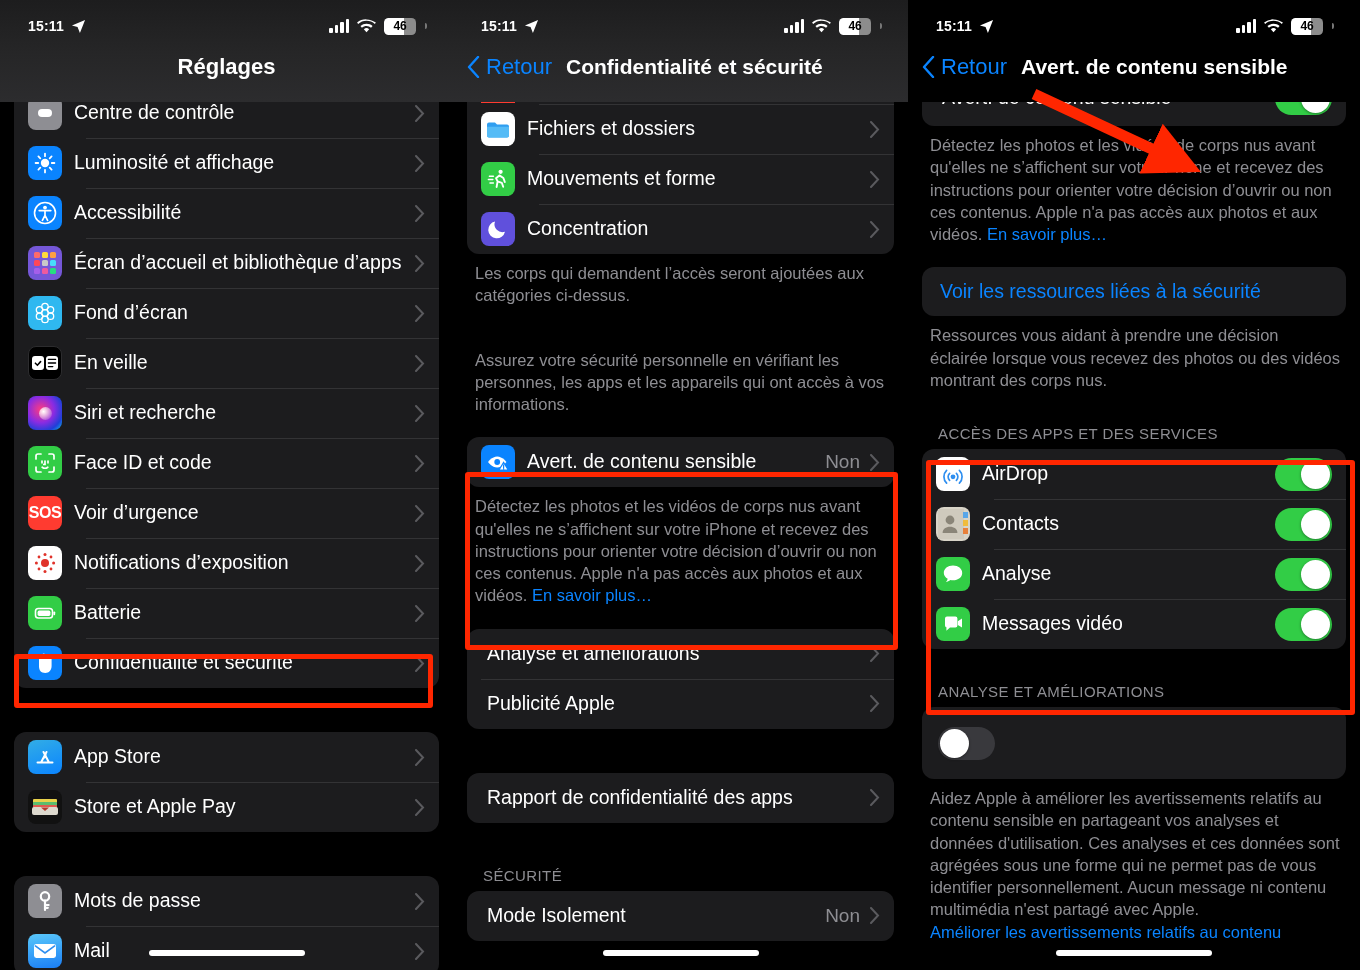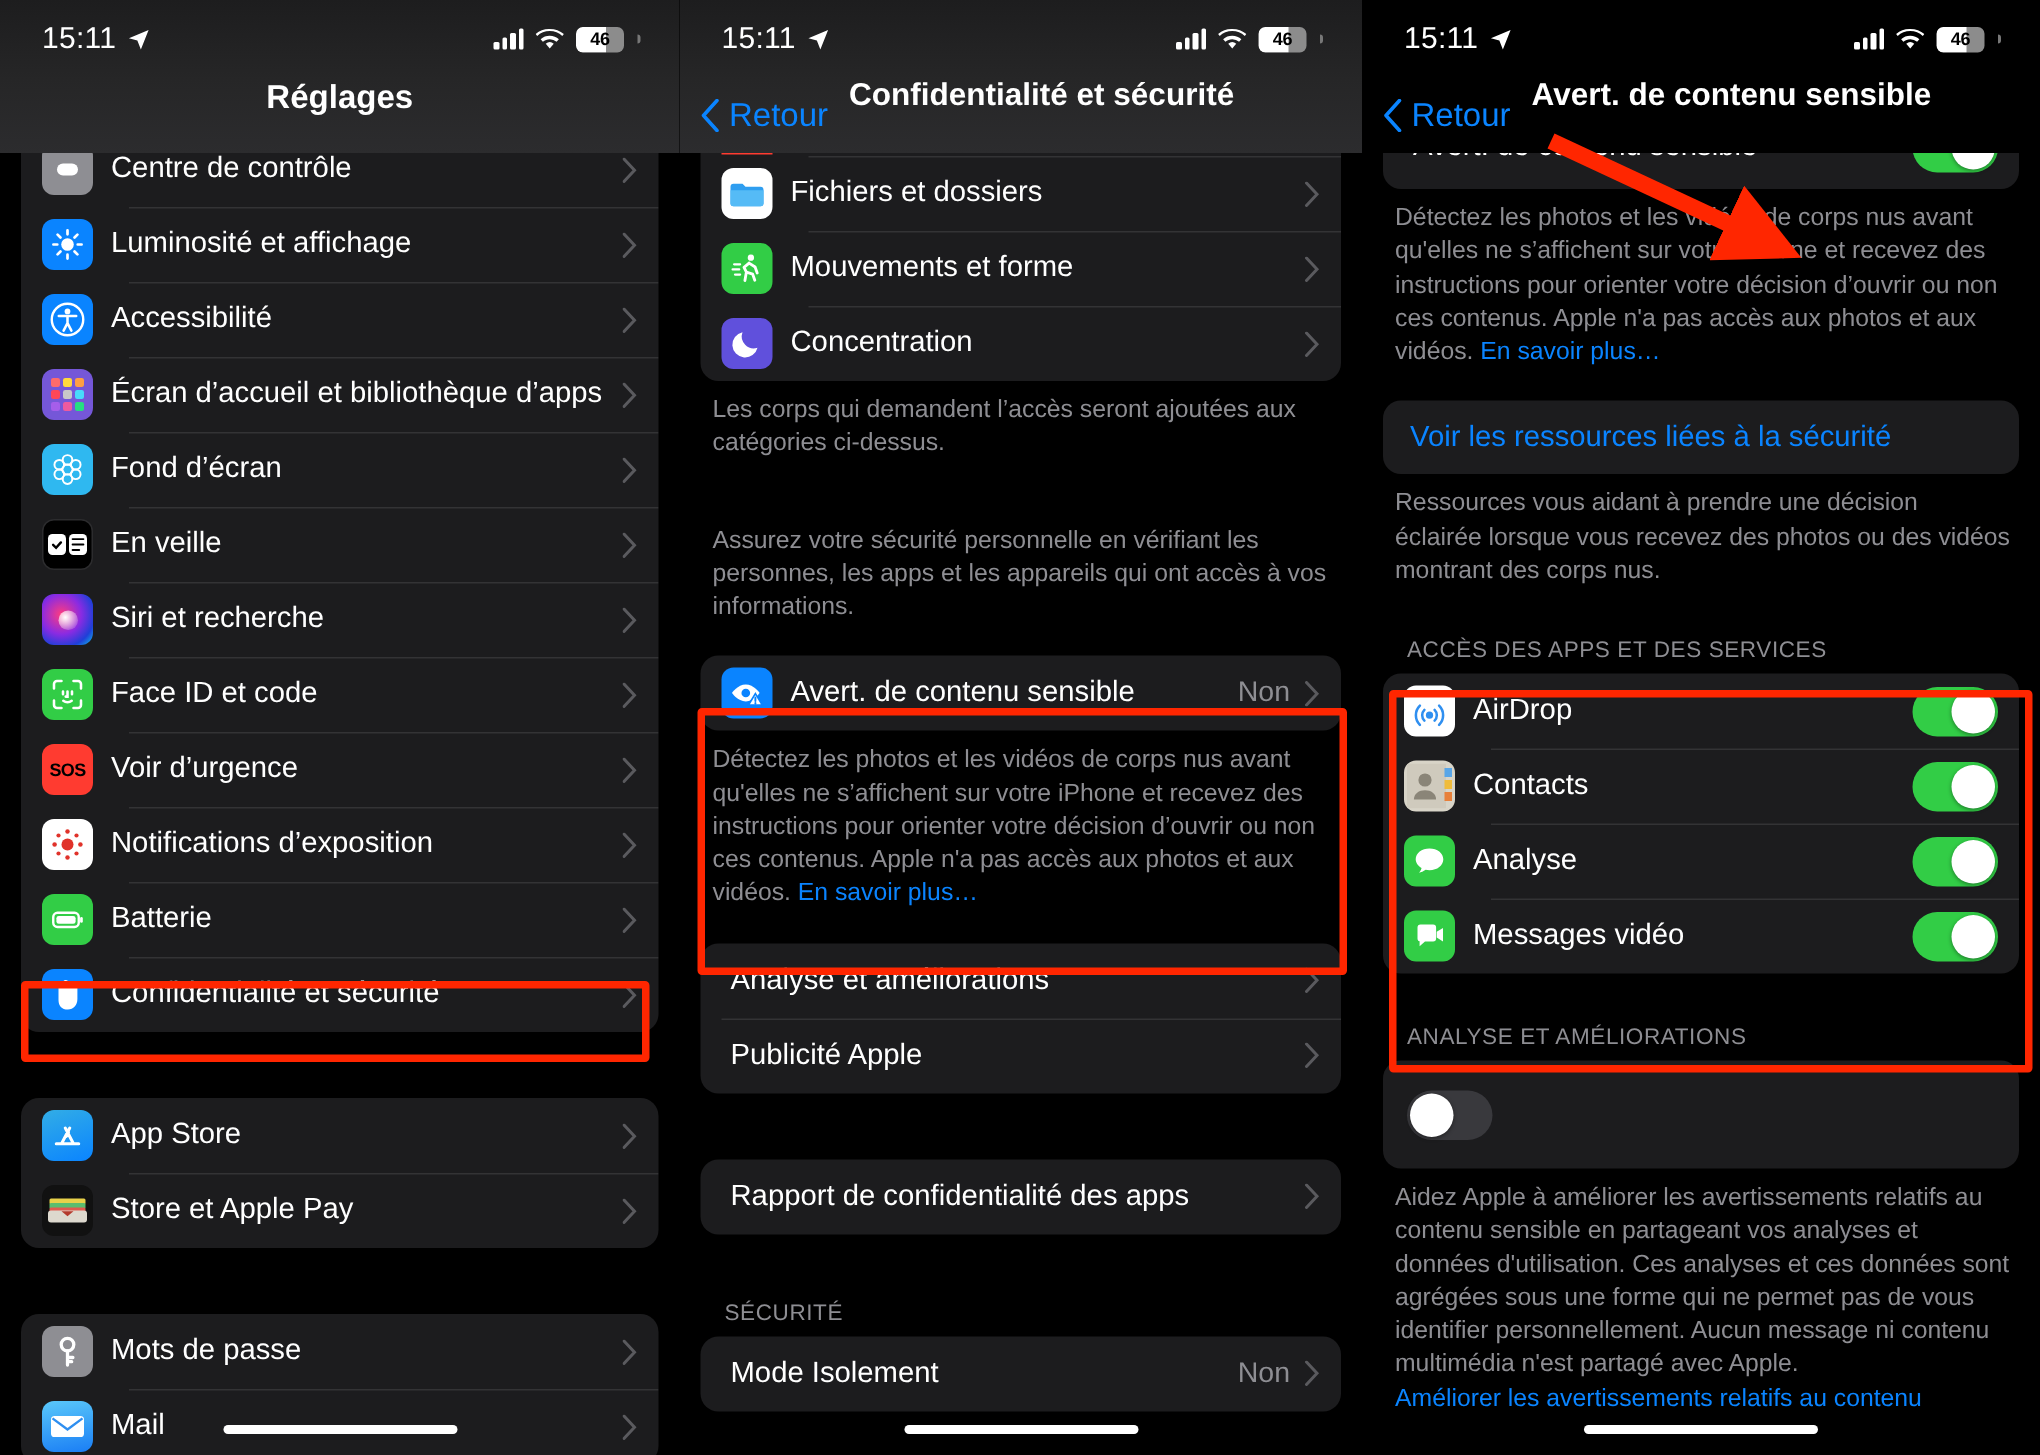--- a/index.html
+++ b/index.html
@@ -20,21 +20,21 @@
   #panel3 { left: 908px; width: 452px; }
 
   
   .statusbar {
     position: relative; height: 52px;
     display: flex; align-items: center; justify-content: space-between;
     padding: 0 26px 0 28px;
     color: #fff; z-index: 6;
   }
   .sb-left { display: flex; align-items: center; gap: 7px; }
-  .sb-time { font-size: 20px; font-weight: normal; letter-spacing: .2px; }
+  .sb-time { font-size: 14px; font-weight: bold; letter-spacing: .2px; }
   .loc-arrow { width: 15px; height: 15px; display: block; }
   .sb-right { display: flex; align-items: center; gap: 8px; }
   .bars { display: flex; align-items: flex-end; gap: 2px; height: 14px; }
   .bars i { width: 3.5px; background: #fff; border-radius: 1px; display: block; }
   .bars i:nth-child(1) { height: 5px; }
   .bars i:nth-child(2) { height: 8px; }
   .bars i:nth-child(3) { height: 11px; }
   .bars i:nth-child(4) { height: 14px; }
   .wifi { width: 19px; height: 15px; display: block; }
   .battery {
@@ -55,22 +55,22 @@
   }
 
   
   .navbar {
     position: absolute; top: 0; left: 0; right: 0; height: 102px;
     background: linear-gradient(to bottom, #1d1d1e 0%, #262627 52%, #2c2c2e 100%);
     z-index: 5;
   }
   .navbar.plain { background: #000; }
   .nav-content {
-    position: absolute; left: 0; right: 0; bottom: 0; height: 50px;
-    display: flex; 
+    position: absolute; left: 0; right: 0; bottom: 10px; height: 50px;
+    display: flex; align-items: center;
   }
   .nav-title-center {
     width: 100%; text-align: center;
     font-size: 22px; font-weight: bold; color: #fff;
   }
   .back-btn {
     display: flex; align-items: center; gap: 6px;
     margin-left: 14px; color: #0a84ff;
   }
   .chev-left { width: 13px; height: 22px; display: block; }
@@ -159,21 +159,21 @@
   .home-indicator {
     position: absolute; bottom: 14px; left: 50%;
     transform: translateX(-50%);
     width: 156px; height: 6px; border-radius: 3px;
     background: #fff; z-index: 22;
   }
 
   
   .ic-grid { display: grid; grid-template-columns: repeat(3,1fr); gap: 2px; padding: 6px; width: 100%; height: 100%; }
   .ic-grid span { border-radius: 1.5px; }
-  .sos-text { font-size: 12px; font-weight: bold; color: #000000; letter-spacing: -.4px; }
+  .sos-text { font-size: 16px; font-weight: bold; color: #ffffff; letter-spacing: -.4px; }
 </style>
 </head>
 <body>
 
 <div class="stage">
 
   <div class="panel" id="panel1">
 
     <div class="navbar">
       <div class="statusbar">

